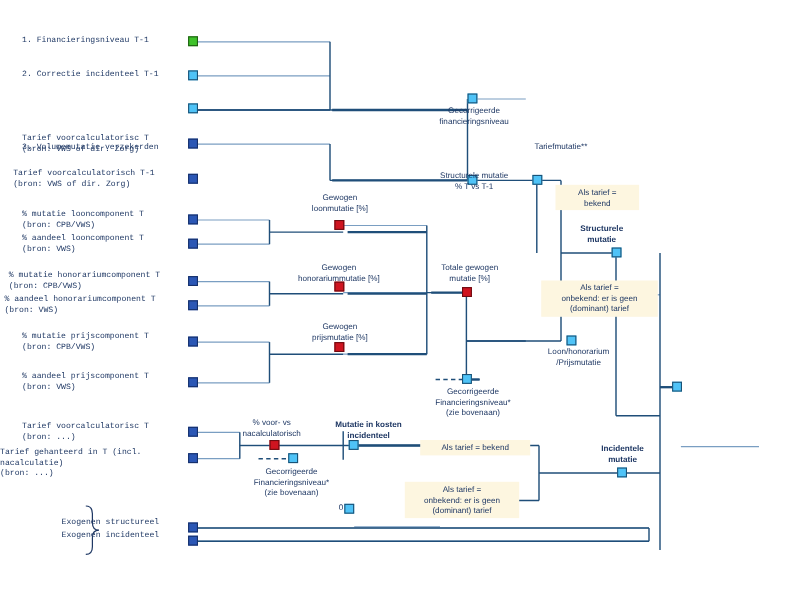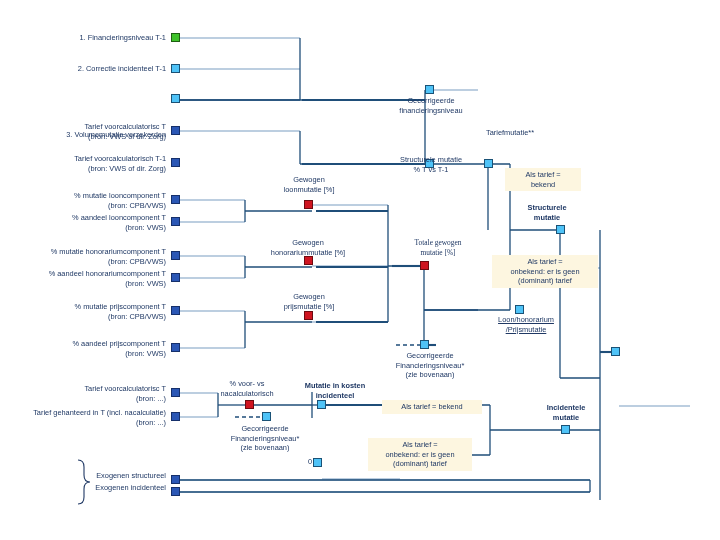--- a/index.html
+++ b/index.html
@@ -11,21 +11,21 @@
   #stage{position:absolute;left:0;top:0;width:720px;height:540px;}
   svg#wires{position:absolute;left:0;top:0;width:720px;height:540px;}
 
   .lbl{
     position:absolute;
     font-size:7.4px;
     line-height:9.6px;
     color:#1f3864;
     white-space:pre-line;
   }
-  .lbl.r{text-align:right;}
+  .lbl.r{text-align:left;font-family:Liberation Mono, monospace;}
   .lbl.c{text-align:center;}
   .lbl.l{text-align:left;}
   .bold{font-weight:bold;}
   .note{
     position:absolute;
     background:#fdf6e0;
     font-size:7.4px;
     line-height:9.6px;
     text-align:center;
     color:#1f3864;
@@ -226,34 +226,34 @@
 
   <div class="node n-red" style="left:304px;top:256px;"></div>
   <div class="lbl c" style="left:248px;top:238px;width:120px;">Gewogen
 honorariummutatie [%]</div>
 
   <div class="node n-red" style="left:304px;top:311px;"></div>
   <div class="lbl c" style="left:262px;top:292px;width:94px;">Gewogen
 prijsmutatie [%]</div>
 
   <div class="node n-red" style="left:420px;top:261px;"></div>
-  <div class="lbl c" style="left:391px;top:238px;width:94px;font-family:Liberation Serif, serif;">Totale gewogen
+  <div class="lbl c" style="left:380px;top:238px;width:94px;">Totale gewogen
 mutatie [%]</div>
 
   <div class="node n-lblue" style="left:420px;top:340px;"></div>
   <div class="lbl c" style="left:378px;top:351px;width:104px;">Gecorrigeerde
 Financieringsniveau*
 (zie bovenaan)</div>
 
   <div class="node n-lblue" style="left:556px;top:225px;"></div>
   <div class="lbl c bold" style="left:504px;top:203px;width:86px;">Structurele
 mutatie</div>
 
   <div class="node n-lblue" style="left:515px;top:305px;"></div>
-  <div class="lbl c" style="left:478px;top:315px;width:96px;text-decoration:underline;">Loon/honorarium
+  <div class="lbl c" style="left:478px;top:315px;width:96px;">Loon/honorarium
 /Prijsmutatie</div>
 
   <div class="node n-red" style="left:245px;top:400px;"></div>
   <div class="lbl c" style="left:201px;top:379px;width:92px;">% voor- vs
 nacalculatorisch</div>
 
   <div class="node n-lblue" style="left:262px;top:412px;"></div>
   <div class="lbl c" style="left:200px;top:424px;width:130px;">Gecorrigeerde
 Financieringsniveau*
 (zie bovenaan)</div>

